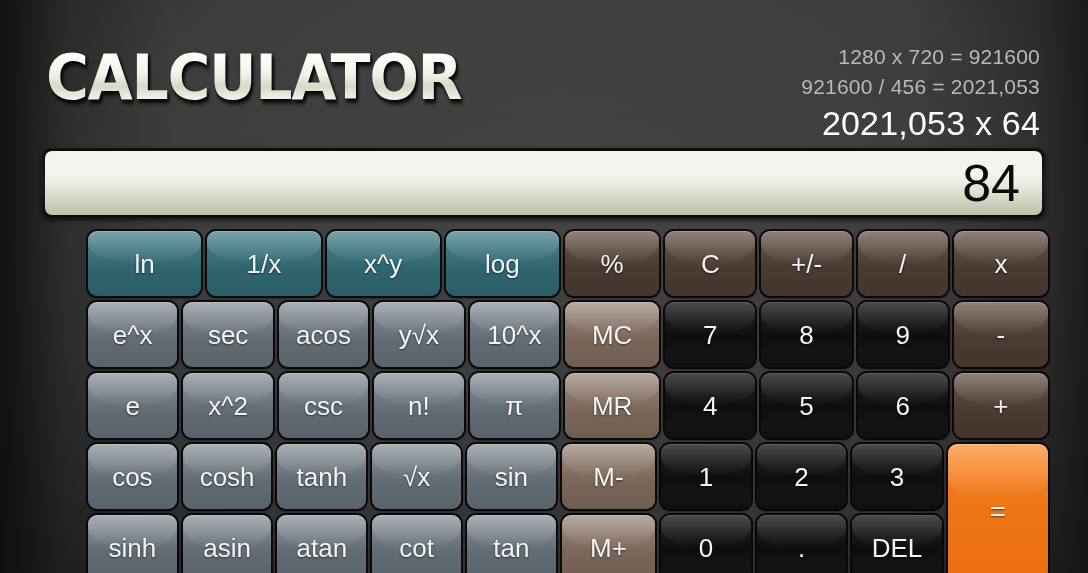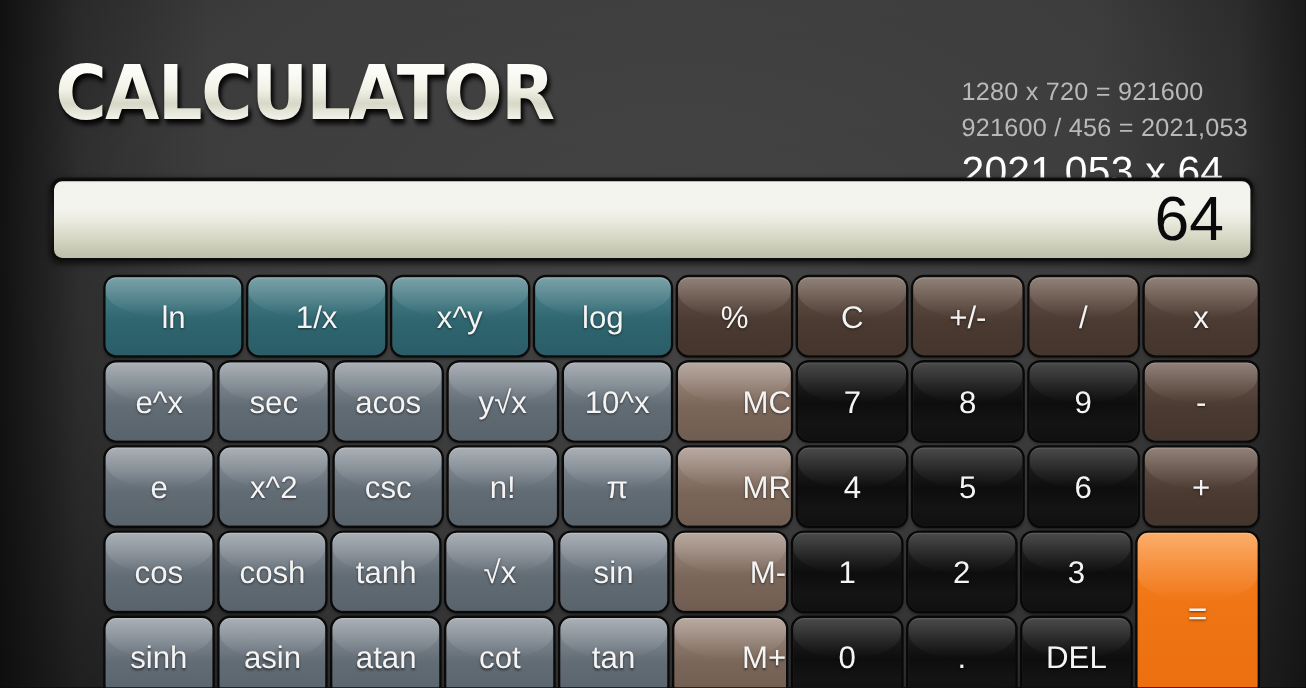--- a/index.html
+++ b/index.html
@@ -64,22 +64,22 @@
     -webkit-text-fill-color: transparent;
     filter: drop-shadow(2px 3px 2px rgba(0,0,0,0.85))
             drop-shadow(0 1px 0 rgba(0,0,0,0.6));
     user-select: none;
     white-space: nowrap;
   }
 
   .history {
     position: absolute;
     right: 48px;
-    top: 46px;
-    text-align: left;
+    top: 26px;
+    text-align: right;
     line-height: 1;
     user-select: none;
   }
   .history-line {
     font-family: "Liberation Sans", sans-serif;
     font-size: 21px;
     color: #b9b9b9;
     margin-bottom: 9px;
     letter-spacing: 0.2px;
     white-space: nowrap;
@@ -192,21 +192,20 @@
   .btn.grey {
     background: linear-gradient(180deg, #8c949c 0%, #79828b 30%, #626c75 56%, #59636c 100%);
   }
   
   .btn.brown {
     background: linear-gradient(180deg, #6b564a 0%, #5a483e 32%, #4a3a31 58%, #44352d 100%);
   }
   
   .btn.tan {
     background: linear-gradient(180deg, #a08c80 0%, #8e7a6e 30%, #7a6659 58%, #705d51 100%);
-    justify-content: flex-end;
   }
   
   .btn.dark {
     background: linear-gradient(180deg, #262626 0%, #1c1c1c 26%, #0d0d0d 52%, #141414 78%, #101010 100%);
     box-shadow:
       0 0 0 2px rgba(6,6,6,0.95),
       0 2px 3px rgba(0,0,0,0.65),
       inset 0 1px 0 rgba(255,255,255,0.10);
   }
   .btn.dark::after {
@@ -276,21 +275,21 @@
 
     <div class="history">
       <div class="history-line">1280 x 720 = 921600</div>
       <div class="history-line">921600 / 456 = 2021,053</div>
       <div class="history-current">2021,053 x 64</div>
     </div>
   </div>
 
   <div class="display-wrap">
     <div class="display">
-      <span class="display-value">64</span>
+      <span class="display-value">84</span>
     </div>
   </div>
 
   <div class="keypad">
 
     <div class="krow">
       <div class="sci-block">
         <button class="btn teal span-125">
           <span class="lbl">ln</span>
         </button>

